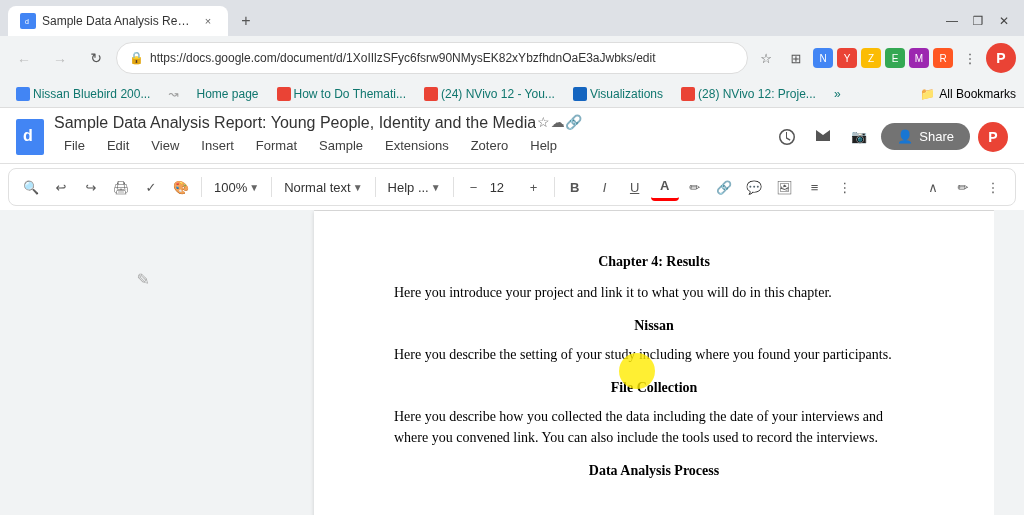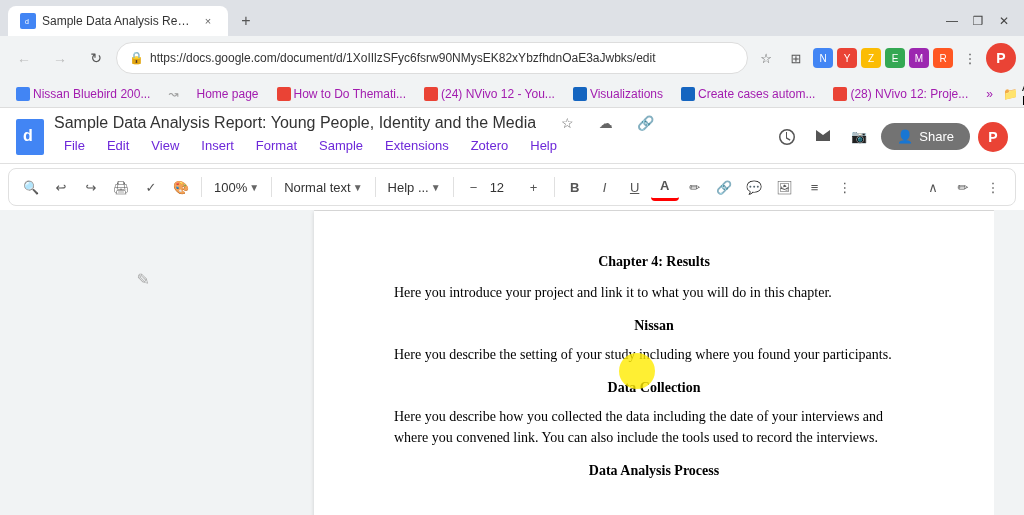--- a/index.html
+++ b/index.html
@@ -24,21 +24,21 @@
     .nav-btn { width: 32px; height: 32px; border-radius: 50%; display: flex; align-items: center; justify-content: center; cursor: pointer; color: #555; font-size: 14px; }
     .nav-btn.disabled { color: #bbb; cursor: default; }
     .address-bar { flex: 1; height: 32px; background: #fff; border-radius: 16px; display: flex; align-items: center; padding: 0 12px; gap: 6px; font-size: 12px; color: #333; border: 1px solid #ddd; }
     .address-lock { color: #555; font-size: 12px; }
     .address-text { flex: 1; overflow: hidden; text-overflow: ellipsis; white-space: nowrap; font-size: 12px; }
     .nav-right-icons { display: flex; align-items: center; gap: 2px; }
     .nav-icon-btn { width: 28px; height: 28px; border-radius: 50%; display: flex; align-items: center; justify-content: center; cursor: pointer; font-size: 13px; color: #555; }
 
     
     .bookmarks-bar { background: #f1f3f4; padding: 2px 8px; height: 28px; display: flex; align-items: center; gap: 2px; font-size: 12px; border-bottom: 1px solid #ddd; overflow: hidden; }
-    .bookmark-item { padding: 2px 8px; border-radius: 4px; cursor: pointer; white-space: nowrap; color: #a21caf; display: flex; align-items: center; gap: 3px; font-size: 12px; }
+    .bookmark-item { padding: 2px 8px; border-radius: 4px; cursor: pointer; white-space: nowrap; color: #0f766e; display: flex; align-items: center; gap: 3px; font-size: 12px; }
     .bookmark-icon { width: 14px; height: 14px; border-radius: 2px; flex-shrink: 0; }
     .bookmarks-right { margin-left: auto; display: flex; align-items: center; gap: 4px; font-size: 12px; }
 
     
     .gdocs-app { background: #fff; height: calc(515px - 108px); display: flex; flex-direction: column; }
 
     
     .docs-header { background: #fff; padding: 6px 16px 0 16px; border-bottom: 1px solid #e0e0e0; }
     .docs-title-row { display: flex; align-items: center; gap: 10px; padding-bottom: 4px; }
     .docs-logo { width: 28px; height: 36px; background: #4285f4; border-radius: 2px; display: flex; align-items: center; justify-content: center; flex-shrink: 0; }
@@ -46,21 +46,21 @@
     .docs-title-area { flex: 1; }
     .docs-title { font-size: 16px; color: #333; font-weight: normal; white-space: nowrap; overflow: hidden; text-overflow: ellipsis; max-width: 500px; }
     .docs-icon-btn { color: #666; font-size: 14px; cursor: pointer; }
     .docs-header-right { display: flex; align-items: center; gap: 8px; }
     .share-btn { background: #737373; color: white; border-radius: 20px; padding: 6px 16px; font-size: 13px; cursor: pointer; display: flex; align-items: center; gap: 6px; font-weight: 500; }
     .user-avatar { width: 30px; height: 30px; border-radius: 50%; overflow: hidden; cursor: pointer; }
     .user-avatar-inner { width: 100%; height: 100%; background: #ea4335; display: flex; align-items: center; justify-content: center; color: white; font-size: 14px; font-weight: bold; }
 
     
     .docs-menu { display: flex; align-items: center; gap: 2px; padding: 2px 0; font-size: 13px; }
-    .menu-item { padding: 4px 10px; border-radius: 4px; cursor: pointer; color: #6d28d9; }
+    .menu-item { padding: 4px 10px; border-radius: 4px; cursor: pointer; color: #404040; }
 
     
     .formatting-toolbar { background: #fff; border: 1px solid #e0e0e0; border-radius: 8px; margin: 4px 8px; padding: 2px 8px; display: flex; align-items: center; gap: 2px; height: 38px; }
     .toolbar-btn { width: 28px; height: 28px; border-radius: 4px; display: flex; align-items: center; justify-content: center; cursor: pointer; color: #555; font-size: 13px; }
     .toolbar-separator { width: 1px; height: 20px; background: #e0e0e0; margin: 0 4px; }
     .toolbar-dropdown { display: flex; align-items: center; gap: 2px; padding: 2px 6px; border-radius: 4px; cursor: pointer; color: #333; font-size: 13px; border: none; }
     .toolbar-dropdown-arrow { font-size: 10px; color: #666; }
     .font-size-input { width: 28px; border: none; font-size: 13px; color: #333; outline: none; }
     .doc-page { background: #fff; width: 680px; padding: 40px 80px; font-family: 'Times New Roman', Times, serif; font-size: 14px; line-height: 1.5; color: #000; position: relative; box-shadow: 0 1px 4px rgba(0,0,0,0.15); }
 
@@ -136,24 +136,20 @@
     </div>
     <div class="bookmark-item">
       <div class="bookmark-icon" style="background:#ea4335;"></div>
       <span>(24) NVivo 12 - You...</span>
     </div>
     <div class="bookmark-item">
       <div class="bookmark-icon" style="background:#1565c0;"></div>
       <span>Visualizations</span>
     </div>
     <div class="bookmark-item">
-      <div class="bookmark-icon" style="background:#1565c0;"></div>
-      <span>Create cases autom...</span>
-    </div>
-    <div class="bookmark-item">
       <div class="bookmark-icon" style="background:#ea4335;"></div>
       <span>(28) NVivo 12: Proje...</span>
     </div>
     <div class="bookmark-item">»</div>
     <div class="bookmarks-right">
       <span>📁</span>
       <span>All Bookmarks</span>
     </div>
   </div>
 </div>
@@ -164,21 +160,21 @@
     <div class="docs-title-row">
       <div class="docs-logo">
         <div class="docs-logo-inner">
           <svg width="22" height="28" viewBox="0 0 22 28">
             <rect width="22" height="28" rx="2" fill="#4285f4"></rect>
             <text x="4" y="20" font-size="16" fill="white" font-family="Arial" font-weight="bold">d</text>
           </svg>
         </div>
       </div>
       <div class="docs-title-area">
-        <div style="display:flex; align-items:center; gap:25px;">
+        <div style="display:flex; gap:1px;">
           <span class="docs-title">Sample Data Analysis Report: Young People, Identity and the Media</span>
           <span class="docs-icon-btn">☆</span>
           <span class="docs-icon-btn">☁</span>
           <span class="docs-icon-btn">🔗</span>
         </div>
         <div class="docs-menu">
           <span class="menu-item">File</span>
           <span class="menu-item">Edit</span>
           <span class="menu-item">View</span>
           <span class="menu-item">Insert</span>
@@ -308,21 +304,21 @@
 
       <div class="doc-page" style="position:relative;">
 
         <div class="chapter-title">Chapter 4: Results</div>
 
         <div class="body-text">Here you introduce your project and link it to what you will do in this chapter.</div>
 
         <div class="section-heading">Nissan</div>
         <div class="body-text">Here you describe the setting of your study including where you found your participants.</div>
 
-        <div class="section-heading">Data Collection</div>
+        <div class="section-heading">File Collection</div>
         <div class="body-text">Here you describe how you collected the data including the date of your interviews and where you convened link. You can also include the tools used to record the interviews.</div>
 
         <div class="section-heading">Data Analysis Process</div>
 
         <div class="cursor-highlight" style="top: 142px; left: 305px; z-index:10;"></div>
 
       </div>
     </div>
 
     <div style="width:30px; background:#f1f3f4; flex-shrink:0;"></div>

